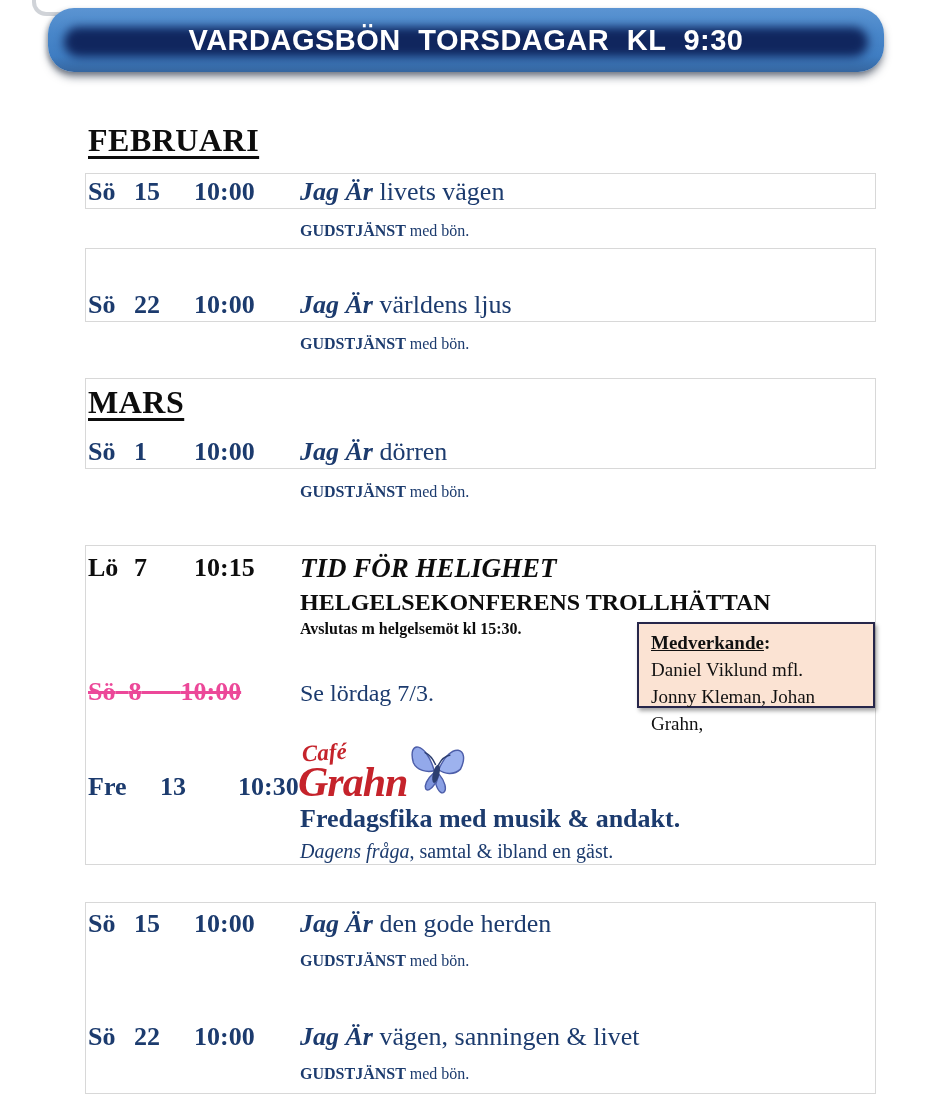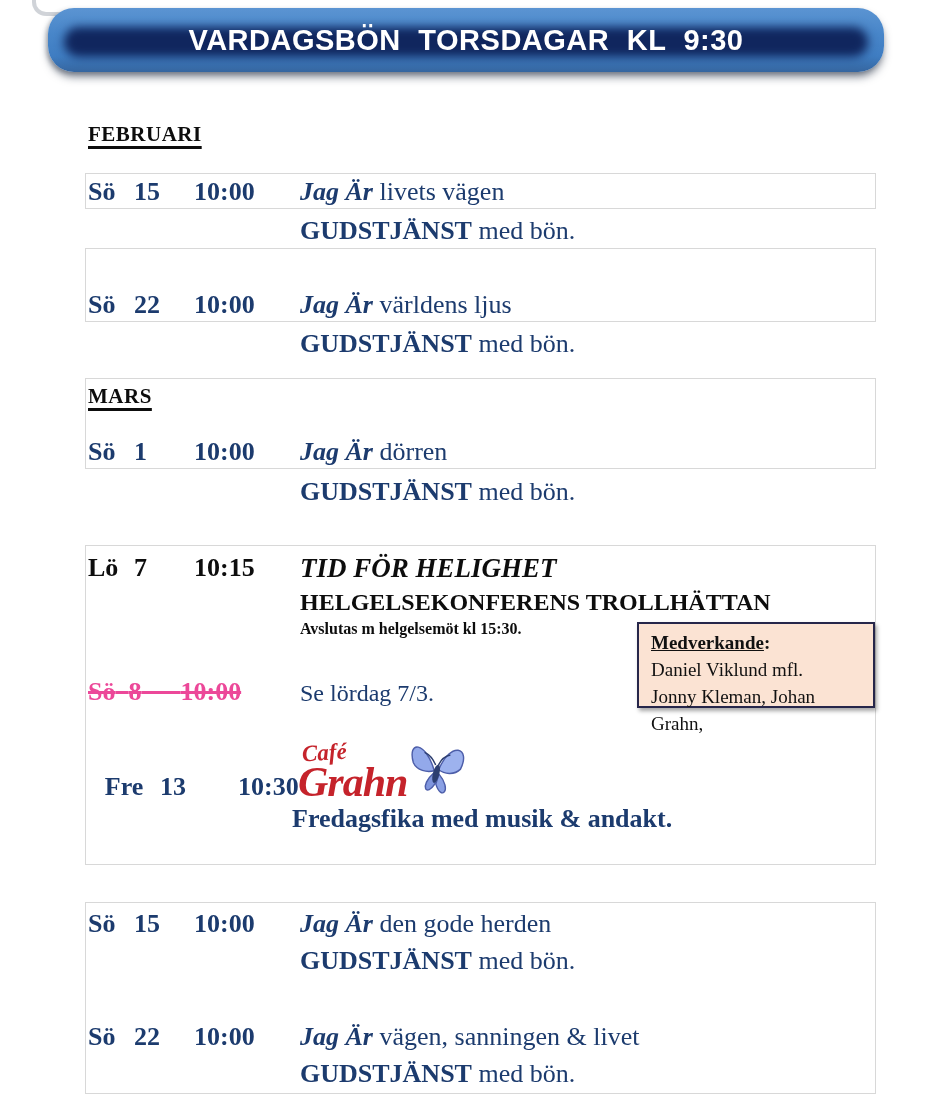--- a/index.html
+++ b/index.html
@@ -14,57 +14,57 @@
           background:#10265e;filter:blur(5px);}
   .banner-text{position:absolute;inset:0;display:flex;align-items:center;justify-content:center;
           z-index:2;color:#ffffff;font-family:"Liberation Sans","DejaVu Sans",sans-serif;
           font-weight:bold;font-size:29px;word-spacing:9px;letter-spacing:.5px;}
   .artifact{position:absolute;left:32px;top:0;width:26px;height:12px;
           border-left:4px solid #aab0b9;border-bottom:4px solid #aab0b9;
           border-bottom-left-radius:14px;opacity:.55;}
 
   
   .abs{position:absolute;}
-  .month{left:88px;font-weight:bold;font-size:21px;color:#0d0d0d;letter-spacing:.5px;
+  .month{left:88px;font-weight:bold;font-size:32px;color:#0d0d0d;letter-spacing:.5px;
          text-decoration:underline;text-decoration-thickness:2.5px;text-underline-offset:5px;}
   .gbox{left:85px;width:789px;border:1px solid #d8d8d8;background:#ffffff;}
   .row{left:88px;display:flex;font-size:26px;font-weight:bold;color:#1c3b6e;line-height:32px;}
   .row .c-day{width:46px;}
   .row .c-date{width:60px;}
   .row .c-time{width:106px;}
   .row .c-title{font-weight:normal;white-space:nowrap;}
   .row .em, .em{font-weight:bold;font-style:italic;}
   .row.black{color:#0d0d0d;}
   .c-title.conf{font-weight:bold;font-style:italic;font-size:27px;}
-  .desc{left:300px;font-size:26px;color:#1c3b6e;line-height:32px;white-space:nowrap;}
+  .desc{left:300px;font-size:16px;color:#1c3b6e;line-height:32px;white-space:nowrap;}
   .desc b{font-weight:bold;}
   .sub{left:300px;font-size:24px;font-weight:bold;color:#0d0d0d;white-space:nowrap;}
   .smallnote{left:300px;font-size:16px;font-weight:bold;color:#0d0d0d;white-space:nowrap;}
   .cancel{left:88px;font-size:26px;font-weight:bold;color:#ec4899;
           text-decoration:line-through;text-decoration-thickness:2.5px;white-space:nowrap;}
   .plain-note{left:300px;font-size:24px;color:#1c3b6e;white-space:nowrap;}
 
   
-  .row.fre .c-day{width:72px;text-align:center;} .row.fre .c-date{width:78px;}
+  .row.fre .c-day{width:72px;} .row.fre .c-date{width:78px;}
 
   
   .medv{left:637px;top:622px;width:238px;height:86px;background:#fbe3d3;
         border:2px solid #26264a;box-shadow:2px 3px 4px rgba(0,0,0,.35);
         padding:5px 12px;box-sizing:border-box;font-size:19px;color:#111;line-height:27px;}
   .medv .u{font-weight:bold;text-decoration:underline;}
   .medv .lbl{font-weight:bold;}
 
   
   .cafe-top{left:302px;top:740px;color:#c5232b;font-weight:bold;font-style:italic;
             font-size:23px;transform:rotate(-4deg);}
   .cafe-main{left:298px;top:760px;color:#c5232b;font-weight:bold;font-style:italic;
             font-size:42px;letter-spacing:-1px;line-height:44px;}
   .butterfly{left:400px;top:732px;transform:rotate(6deg);}
   .cafe-side{left:478px;top:777px;font-size:20px;color:#1c3b6e;white-space:nowrap;}
-  .cafe-desc{left:292px;top:804px;font-size:26px;font-weight:bold;color:#1c3b6e;white-space:nowrap;}
+  .cafe-desc{left:300px;top:804px;font-size:26px;font-weight:bold;color:#1c3b6e;white-space:nowrap;}
   .cafe-tag{left:300px;top:840px;font-size:20px;color:#1c3b6e;white-space:nowrap;}
   .cafe-tag .em{font-weight:normal;font-style:italic;}
 </style>
 </head>
 <body>
 
 <div class="page">
 
   <div class="artifact"></div>
   <div class="banner">
@@ -133,20 +133,21 @@
     <g stroke="#4d5ea9" stroke-width="2" stroke-linejoin="round">
       <path d="M48,54 C32,14 6,16 18,46 C24,56 38,58 48,54 Z" fill="#93a9ea"></path>
       <path d="M54,52 C66,10 96,16 84,48 C76,58 62,57 54,52 Z" fill="#9db2ee"></path>
       <path d="M47,58 C30,76 40,94 52,70 Z" fill="#7f95dd"></path>
       <path d="M55,58 C76,78 62,96 52,72 Z" fill="#8aa0e4"></path>
     </g>
     <ellipse cx="51" cy="58" rx="4.5" ry="13" fill="#2c3e70" transform="rotate(8 51 58)"></ellipse>
     <path d="M49,46 C44,36 38,32 32,30 M53,46 C56,36 62,32 68,30" stroke="#2c3e70" stroke-width="2" fill="none"></path>
   </svg>
   <div class="abs cafe-desc">Fredagsfika med musik &amp; andakt.</div>
+  <div class="abs cafe-tag"><span class="em">Dagens fråga</span><span>, samtal &amp; ibland en gäst.</span></div>
 
   <div class="abs gbox" style="top:902px;height:190px"></div>
 
   <div class="abs row" style="top:908px">
     <span class="c-day">Sö</span>
     <span class="c-date">15</span>
     <span class="c-time">10:00</span>
     <span class="c-title"><span class="em">Jag Är</span><span> den gode herden</span></span>
   </div>
   <div class="abs desc" style="top:945px"><b>GUDSTJÄNST</b><span> med bön.</span></div>

